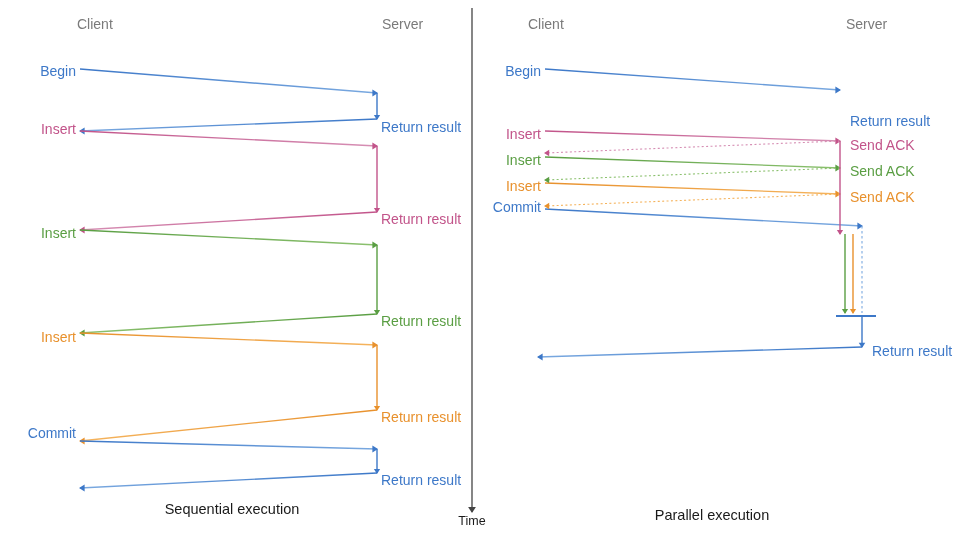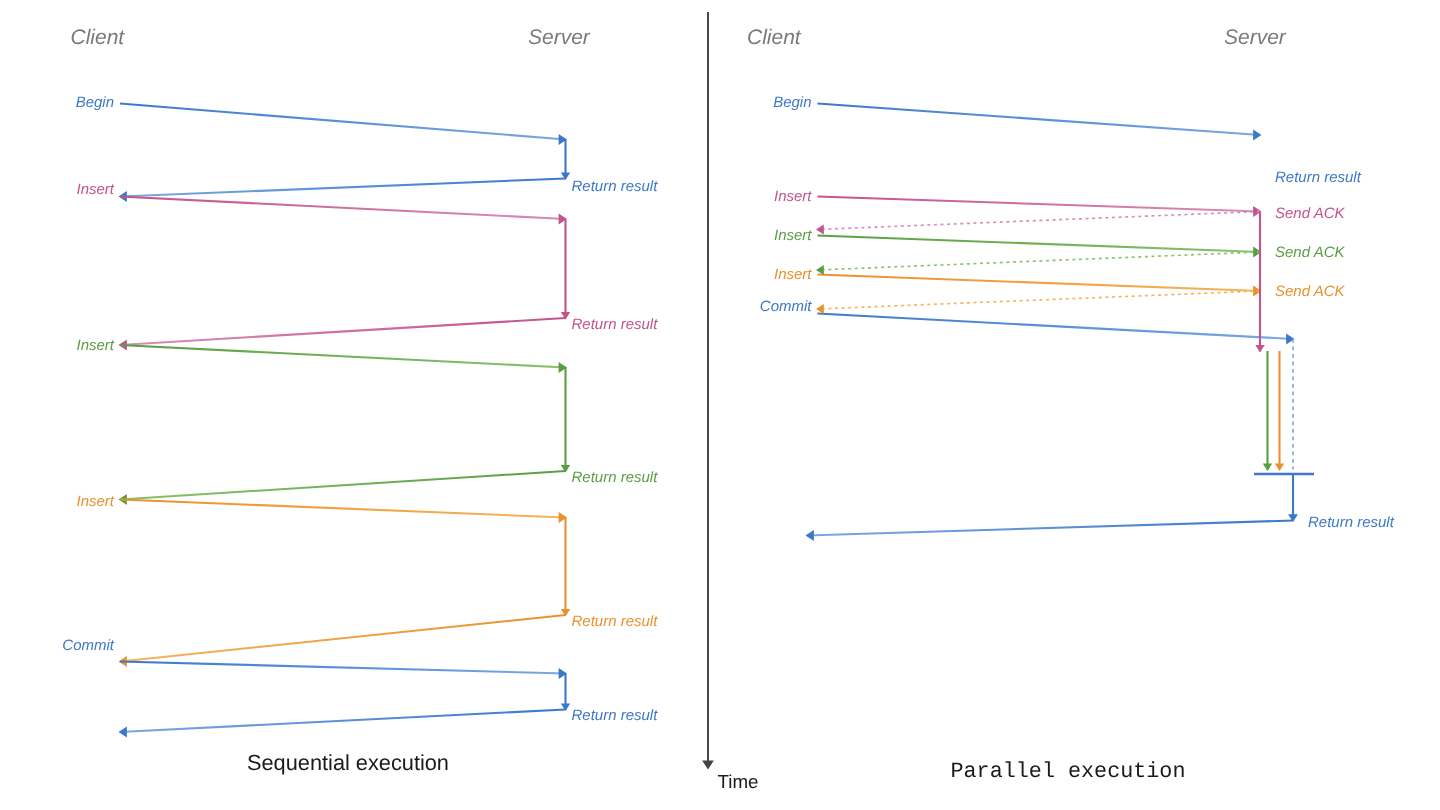--- a/index.html
+++ b/index.html
@@ -3,23 +3,23 @@
 <meta charset="utf-8">
 <style>
   html,body{margin:0;padding:0;}
   body{
     width:960px;height:540px;background:#ffffff;overflow:hidden;
     font-family:"Liberation Sans","DejaVu Sans",sans-serif;
     -webkit-font-smoothing:antialiased;
   }
   #stage{position:relative;width:960px;height:540px;}
   #svg{position:absolute;left:0;top:0;width:960px;height:540px;}
-  .lbl{position:absolute;white-space:nowrap;font-size:10px;line-height:1;font-style:italic;}
+  .lbl{position:absolute;white-space:nowrap;font-size:14px;line-height:1;}
   .lbl.r{transform:translateX(-100%);}
-  .hdr{position:absolute;white-space:nowrap;font-size:14px;font-style:italic;color:#7a7a7a;}
+  .hdr{position:absolute;white-space:nowrap;font-size:14px;color:#7a7a7a;margin-left:30px;}
   .cap{position:absolute;white-space:nowrap;font-size:14.5px;color:#1a1a1a;transform:translateX(-50%);}
   .timelbl{position:absolute;white-space:nowrap;font-size:12.5px;color:#1a1a1a;transform:translateX(-50%);}
 </style>
 </head>
 <body>
 
 <div id="stage">
   <svg id="svg" viewBox="0 0 960 540">
       <defs>
         <linearGradient id="g0" gradientUnits="userSpaceOnUse" x1="80" y1="0" x2="377" y2="0">
@@ -167,16 +167,16 @@
       <div class="lbl r" style="left: 541px; top: 64px; color: rgb(61, 120, 200);">Begin</div>
       <div class="lbl" style="left: 850px; top: 114px; color: rgb(61, 120, 200);">Return result</div>
       <div class="lbl r" style="left: 541px; top: 127px; color: rgb(194, 84, 138);">Insert</div>
       <div class="lbl" style="left: 850px; top: 138px; color: rgb(194, 84, 138);">Send ACK</div>
       <div class="lbl r" style="left: 541px; top: 153px; color: rgb(90, 158, 67);">Insert</div>
       <div class="lbl" style="left: 850px; top: 164px; color: rgb(90, 158, 67);">Send ACK</div>
       <div class="lbl r" style="left: 541px; top: 179px; color: rgb(232, 145, 45);">Insert</div>
       <div class="lbl" style="left: 850px; top: 190px; color: rgb(232, 145, 45);">Send ACK</div>
       <div class="lbl r" style="left: 541px; top: 200px; color: rgb(61, 120, 200);">Commit</div>
       <div class="lbl" style="left: 872px; top: 344px; color: rgb(61, 120, 200);">Return result</div>
-      <div class="cap" style="left: 712px; top: 507px; color: rgb(26, 26, 26); font-family: Liberation Mono, monospace;">Parallel execution</div>
-      <div class="timelbl" style="left: 472px; top: 514px; color: rgb(26, 26, 26); margin-left: 20px;">Time</div>
+      <div class="cap" style="left: 712px; top: 507px; color: rgb(26, 26, 26);">Parallel execution</div>
+      <div class="timelbl" style="left: 472px; top: 514px; color: rgb(26, 26, 26);">Time</div>
     </div>
 </div>
 
 </body></html>

